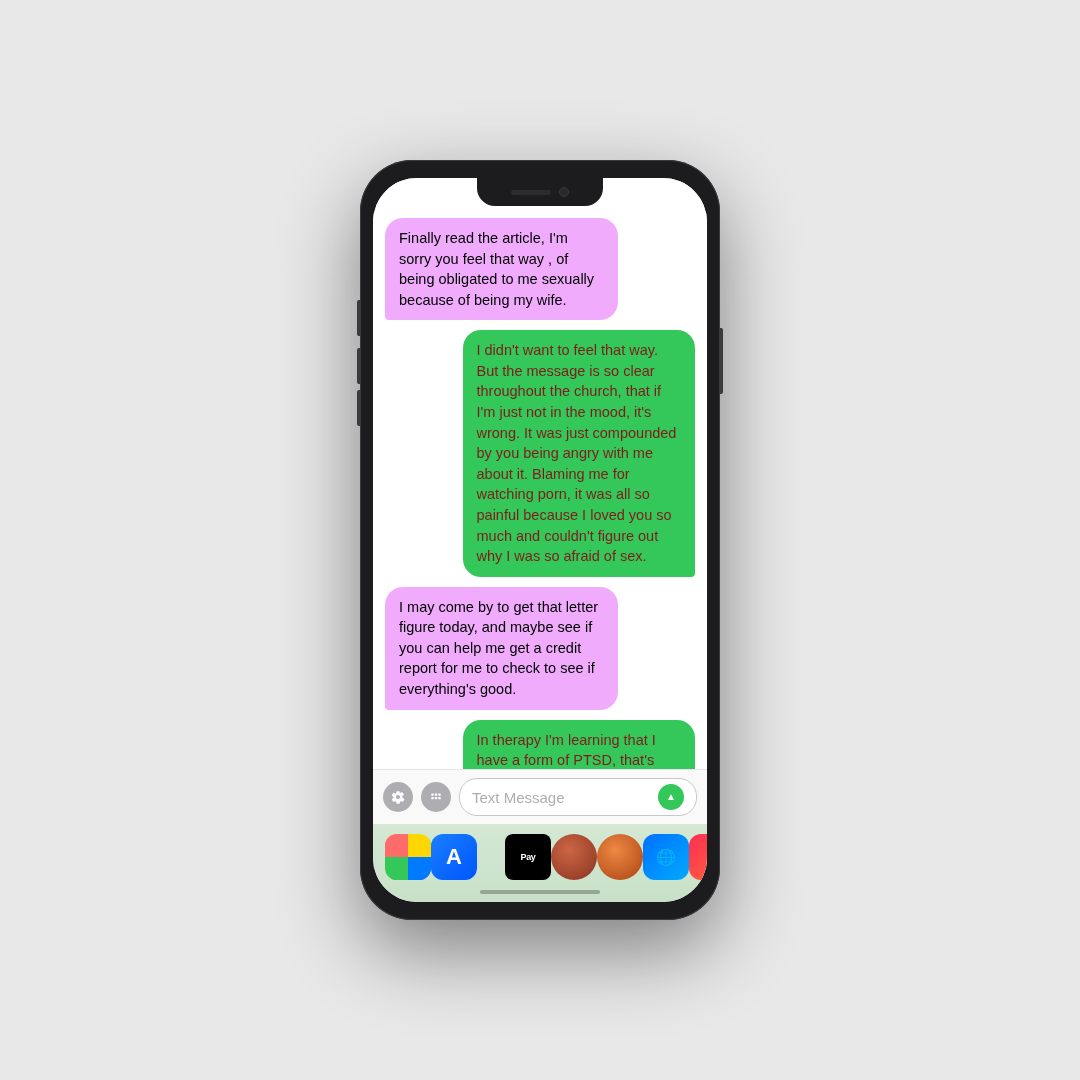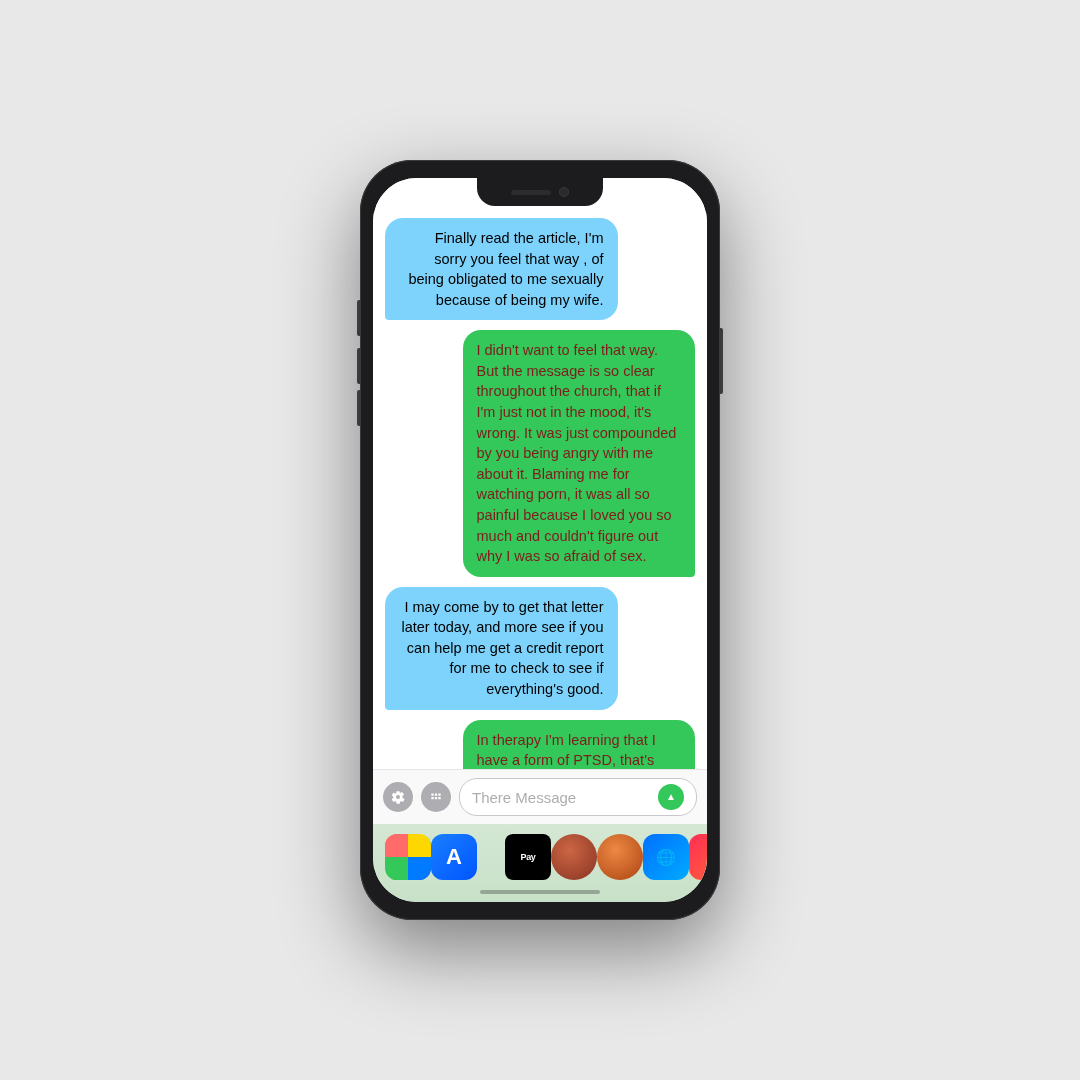--- a/index.html
+++ b/index.html
@@ -108,25 +108,24 @@
     .bubble {
       max-width: 75%;
       padding: 10px 14px;
       border-radius: 18px;
       font-size: 14.5px;
       line-height: 1.42;
       word-wrap: break-word;
     }
 
     .bubble-received {
-      background: #7dd3fc;
+      background: #f0abfc;
       color: #000000;
       align-self: flex-start;
       border-bottom-left-radius: 4px;
-      text-align: right;
     }
 
     .bubble-sent {
       background: #34c759;
       color: #7f1d1d;
       align-self: flex-end;
       border-bottom-right-radius: 4px;
     }
 
     
@@ -237,39 +236,39 @@
       <div class="notch-speaker"></div>
       <div class="notch-camera"></div>
     </div>
 
     <div class="messages-area">
 
       <div class="bubble bubble-received">Finally read  the article,  I'm sorry you feel that way , of being obligated to me sexually because of being my wife.</div>
 
       <div class="bubble bubble-sent">I didn't want to feel that way. But the message is so clear throughout the church, that if I'm just not in the mood, it's wrong. It was just compounded by you being angry with me about it. Blaming me for watching porn, it was all so painful because I loved you so much and couldn't figure out why I was so afraid of sex.</div>
 
-      <div class="bubble bubble-received">I may come by to get  that letter later today, and more see if you can help me get a credit report for me to check to see if everything's good.</div>
+      <div class="bubble bubble-received">I may come by to get  that letter figure today, and maybe see if you can help me get a credit report for me to check to see if everything's good.</div>
 
       <div class="bubble bubble-sent">In therapy I'm learning that I have a form of PTSD, that's why I flinched when you touched me. It wasn't you so much as anxiety about sex.  There so much more</div>
 
     </div>
 
     <div class="input-bar">
       <div class="input-icon-btn">
         <svg width="14" height="14" viewBox="0 0 24 24" fill="white">
           <path d="M12 15.5A3.5 3.5 0 0 1 8.5 12 3.5 3.5 0 0 1 12 8.5a3.5 3.5 0 0 1 3.5 3.5 3.5 3.5 0 0 1-3.5 3.5m7.43-2.92c.04-.36.07-.73.07-1.08s-.03-.73-.07-1.08l2.35-1.84c.22-.17.27-.47.13-.71l-2.23-3.86c-.14-.24-.44-.32-.68-.24l-2.77 1.12c-.57-.44-1.18-.82-1.85-1.1L15.04 2.5c-.04-.25-.29-.5-.54-.5h-4.5c-.25 0-.5.25-.54.5l-.44 2.79c-.67.28-1.28.66-1.85 1.1L4.4 4.77c-.24-.08-.54 0-.68.24L1.49 8.87c-.14.24-.09.54.13.71l2.35 1.84c-.04.35-.07.72-.07 1.08s.03.73.07 1.08l-2.35 1.84c-.22.17-.27.47-.13.71l2.23 3.86c.14.24.44.32.68.24l2.77-1.12c.57.44 1.18.82 1.85 1.1l.44 2.79c.04.25.29.5.54.5h4.5c.25 0 .5-.25.54-.5l.44-2.79c.67-.28 1.28-.66 1.85-1.1l2.77 1.12c.24.08.54 0 .68-.24l2.23-3.86c.14-.24.09-.54-.13-.71l-2.35-1.84z"></path>
         </svg>
       </div>
       <div class="input-icon-btn" style="background:#aeaeb2;">
         <svg width="14" height="14" viewBox="0 0 24 24" fill="white">
           <path d="M4 6h4v4H4zm6 0h4v4h-4zm6 0h4v4h-4zM4 12h4v4H4zm6 0h4v4h-4zm6 0h4v4h-4z"></path>
         </svg>
       </div>
       <div class="input-field-wrap">
-        <span class="input-placeholder">There Message</span>
+        <span class="input-placeholder">Text Message</span>
         <div class="send-btn"></div>
       </div>
     </div>
 
     <div class="dock-area">
       <div class="dock-row">
 
         <div class="dock-icon dock-icon-photos" style="font-size:0; display:grid; grid-template-columns:1fr 1fr; gap:0; overflow:hidden;">
           <div style="background:#ff6b6b; width:23px; height:23px;"></div>
           <div style="background:#ffd700; width:23px; height:23px;"></div>

